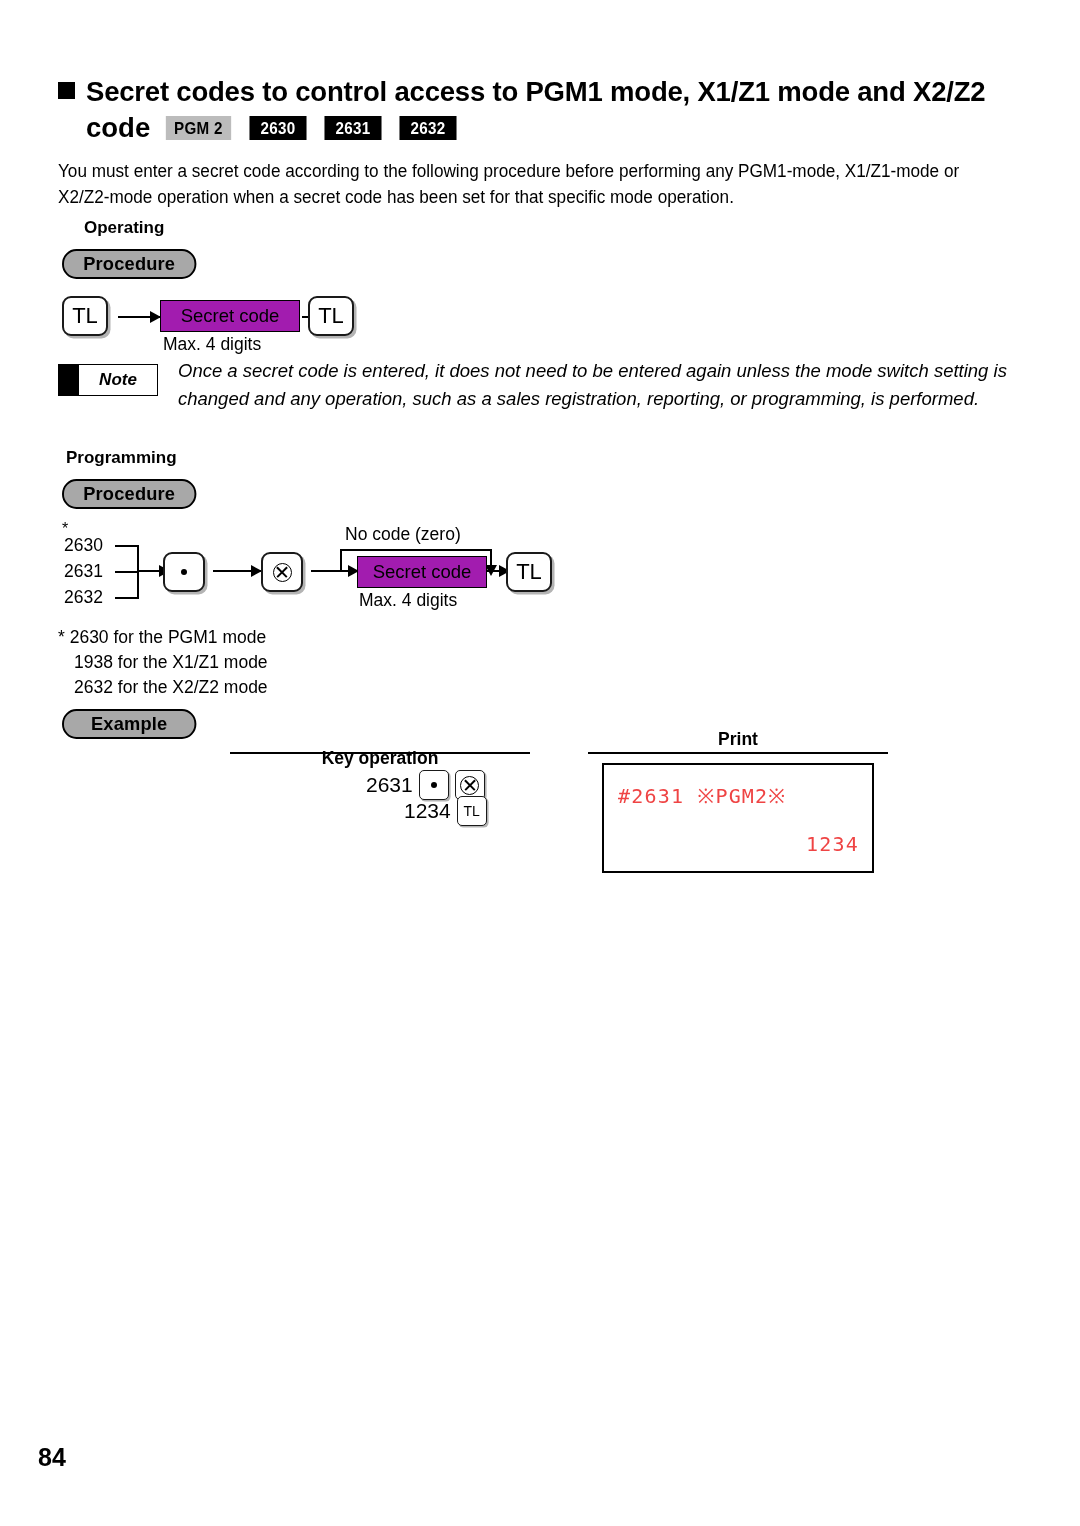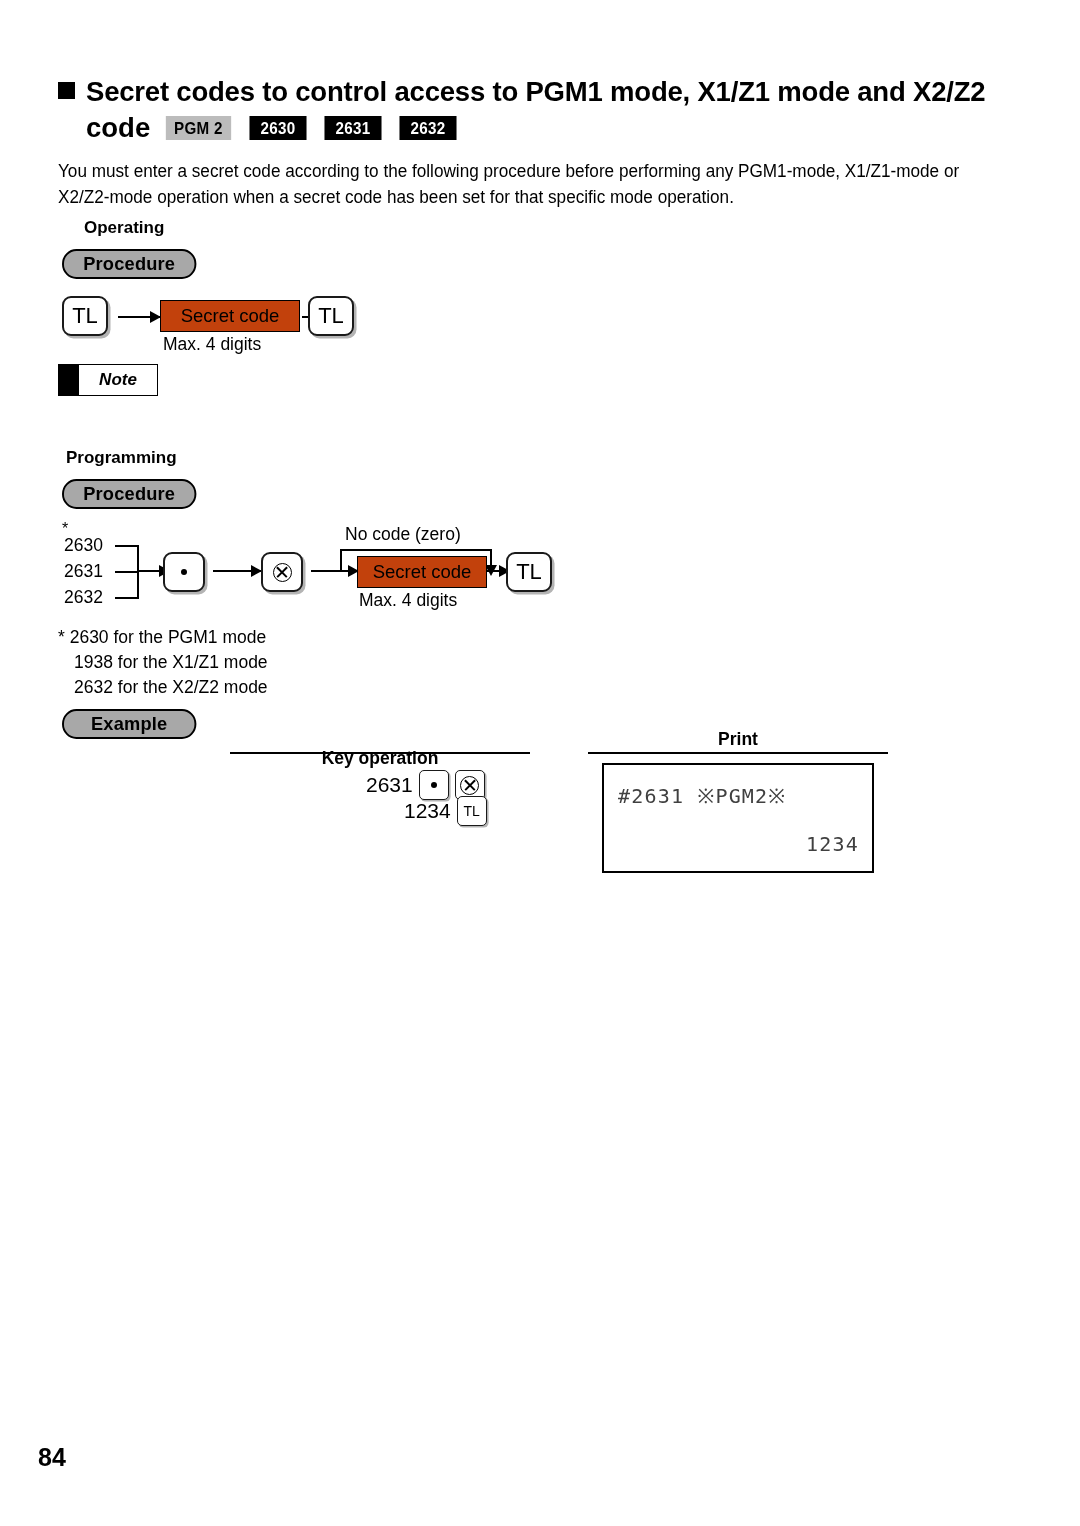--- a/index.html
+++ b/index.html
@@ -132,21 +132,21 @@
     display: flex;
     align-items: center;
     justify-content: center;
     font-size: 22px;
     line-height: 1;
   }
   .plain-box {
     position: absolute;
     box-sizing: border-box;
     border: 1.6px solid #000;
-    background: #c2410c;
+    background: #a21caf;
     display: flex;
     align-items: center;
     justify-content: center;
     font-size: 18.5px;
   }
   .caption {
     position: absolute;
     font-size: 17.5px;
     white-space: nowrap;
   }
@@ -248,21 +248,21 @@
     box-sizing: border-box;
     border: 2px solid #000;
     background: #fff;
   }
   .print-text {
     position: absolute;
     font-family: "DejaVu Sans Mono", monospace;
     font-size: 20px;
     letter-spacing: 1.2px;
     white-space: pre;
-    color: #404040;
+    color: #ef4444;
   }
 
   
   #note-badge {
     position: absolute;
     left: 58px;
     top: 364px;
     width: 100px;
     height: 32px;
     border: 1.8px solid #000;
@@ -336,20 +336,21 @@
 
     <div class="arrow" style="left:302px; top:316px; width:42px;"></div>
 
     <div class="key-box" style="left:308px; top:296px; width:46px; height:40px;">TL</div>
   </div>
 
   <div id="note-badge">
     <div class="blk"></div>
     <div class="note-label">Note</div>
   </div>
+  <div id="note-text">Once a secret code is entered, it does not need to be entered again unless the mode switch setting is changed and any operation, such as a sales registration, reporting, or programming, is performed.</div>
 
   <div class="sec-label" id="programming-label">Programming</div>
   <div class="pill" id="procedure-pill-2">Procedure</div>
 
   <div>
 
     <div class="caption" style="left:62px; top:520px; font-size:16px;">*</div>
 
     <div class="caption" style="left:64px; top:535px;">2630</div>
     <div class="caption" style="left:64px; top:561px;">2631</div>

